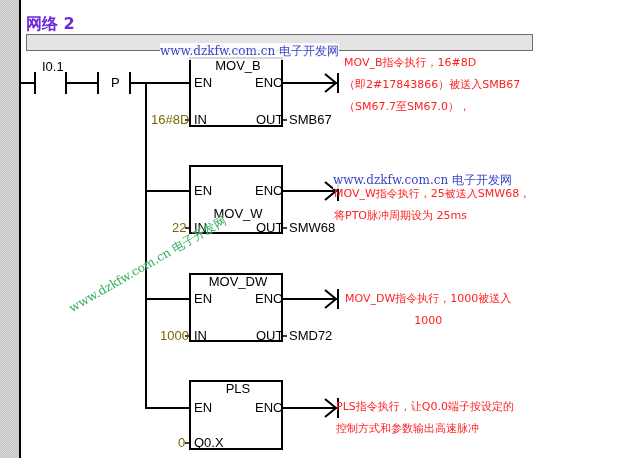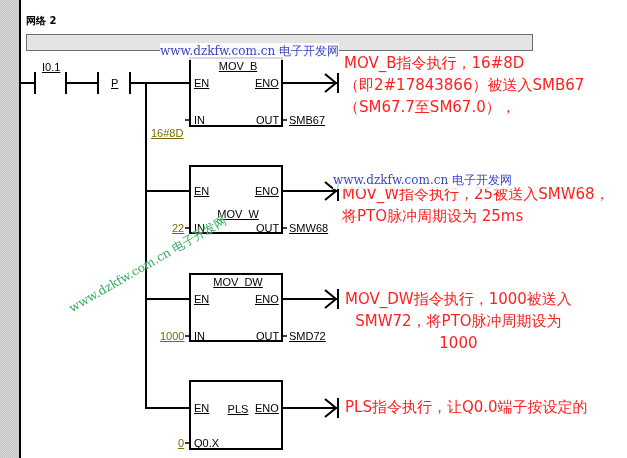--- a/index.html
+++ b/index.html
@@ -2,27 +2,27 @@
 <html><head>
 <meta charset="utf-8">
 <style>
   html,body{margin:0;padding:0;}
   body{width:627px;height:458px;position:relative;overflow:hidden;background:#fff;font-family:"DejaVu Sans",sans-serif;}
   .strip{position:absolute;left:0;top:0;width:19px;height:458px;
     background-color:#d8d8d8;
     background-image:linear-gradient(45deg,#c4c4c4 25%,transparent 25%,transparent 75%,#c4c4c4 75%),linear-gradient(45deg,#c4c4c4 25%,transparent 25%,transparent 75%,#c4c4c4 75%);
     background-size:2px 2px;background-position:0 0,1px 1px;}
   .rail{position:absolute;left:19px;top:0;width:2px;height:458px;background:#000;}
-  .net-title{position:absolute;left:26px;top:14px;font-size:10px;font-weight:bold;color:#000000;}
+  .net-title{position:absolute;left:26px;top:14px;font-size:16px;font-weight:bold;color:#6d28d9;}
   .comment-bar{position:absolute;left:26px;top:34px;width:505px;height:15px;background:#e4e4e4;border:1px solid #6e6e6e;}
   svg.ladder{position:absolute;left:0;top:0;}
-  .lbl{position:absolute;font-family:"Liberation Sans",sans-serif;font-size:11px;color:#000;line-height:12px;white-space:nowrap;text-decoration:underline;}
+  .lbl{position:absolute;font-family:"Liberation Sans",sans-serif;font-size:13px;color:#000;line-height:12px;white-space:nowrap;}
   .opnd{color:#7a6a00;}
   .boxtitle{text-align:center;width:96px;}
-  .note{position:absolute;color:#ff2020;font-size:15px;line-height:22px;white-space:nowrap;}
+  .note{position:absolute;color:#ff2020;font-size:11px;line-height:22px;white-space:nowrap;}
   .wm{position:absolute;color:#3a46c8;font-size:12px;white-space:nowrap;background:rgba(255,255,255,0.85);}
   .wm .url{font-family:"DejaVu Serif",serif;}
   .wm-diag{position:absolute;left:66px;top:302px;color:#2fae5a;font-family:"DejaVu Serif",serif;font-size:12px;white-space:nowrap;transform:rotate(-30deg);transform-origin:0 0;text-shadow:0 0 2px #fff;}
 </style>
 </head>
 <body>
 
 <div class="strip"></div>
 <div class="rail"></div>
 
@@ -77,61 +77,61 @@
 </svg>
 
 <div class="lbl" style="left:42px;top:61px;">I0.1</div>
 <div class="lbl" style="left:111px;top:77px;">P</div>
 
 <div class="lbl boxtitle" style="left:190px;top:60px;">MOV_B</div>
 <div class="lbl" style="left:194px;top:77px;">EN</div>
 <div class="lbl" style="left:255px;top:77px;">ENO</div>
 <div class="lbl" style="left:194px;top:114px;">IN</div>
 <div class="lbl" style="left:256px;top:114px;">OUT</div>
-<div class="lbl opnd" style="left:151px;top:127px;">16#8D</div>
+<div class="lbl opnd" style="left:151px;top:114px;">16#8D</div>
 <div class="lbl" style="left:289px;top:114px;">SMB67</div>
 
 <div class="lbl boxtitle" style="left:190px;top:168px;margin-top:40px;">MOV_W</div>
 <div class="lbl" style="left:194px;top:185px;">EN</div>
 <div class="lbl" style="left:255px;top:185px;">ENO</div>
 <div class="lbl" style="left:194px;top:222px;">IN</div>
 <div class="lbl" style="left:256px;top:222px;">OUT</div>
 <div class="lbl opnd" style="left:172px;top:222px;">22</div>
 <div class="lbl" style="left:289px;top:222px;">SMW68</div>
 
 <div class="lbl boxtitle" style="left:190px;top:276px;">MOV_DW</div>
 <div class="lbl" style="left:194px;top:293px;">EN</div>
 <div class="lbl" style="left:255px;top:293px;">ENO</div>
 <div class="lbl" style="left:194px;top:330px;">IN</div>
 <div class="lbl" style="left:256px;top:330px;">OUT</div>
 <div class="lbl opnd" style="left:160px;top:330px;">1000</div>
 <div class="lbl" style="left:289px;top:330px;text-align:center;">SMD72</div>
 
-<div class="lbl boxtitle" style="left:190px;top:383px;margin-top:20px;">PLS</div>
+<div class="lbl boxtitle" style="left:190px;top:383px;">PLS</div>
 <div class="lbl" style="left:194px;top:402px;">EN</div>
 <div class="lbl" style="left:255px;top:402px;">ENO</div>
 <div class="lbl" style="left:194px;top:437px;">Q0.X</div>
 <div class="lbl opnd" style="left:178px;top:437px;">0</div>
 
 <div class="note" style="left:344px;top:52px;">
   <div>MOV_B指令执行，16#8D</div>
   <div>（即2#17843866）被送入SMB67</div>
   <div>（SM67.7至SM67.0），</div>
 </div>
-<div class="note" style="left:342px;top:183px;">
+<div class="note" style="left:334px;top:183px;">
   <div>MOV_W指令执行，25被送入SMW68，</div>
   <div>将PTO脉冲周期设为 25ms</div>
 </div>
 <div class="note" style="left:345px;top:288px;text-align:center;">
   <div>MOV_DW指令执行，1000被送入</div>
-  <div>SMW72，将PTO脉冲周期设为</div>
   <div>1000</div>
 </div>
-<div class="note" style="left:345px;top:396px;">
+<div class="note" style="left:336px;top:396px;">
   <div>PLS指令执行，让Q0.0端子按设定的</div>
+  <div>控制方式和参数输出高速脉冲</div>
 </div>
 
 <div class="wm" style="left:160px;top:43px;">
   <span class="url">www.dzkfw.com.cn</span> <span>电子开发网</span>
 </div>
 <div class="wm" style="left:333px;top:172px;">
   <span class="url">www.dzkfw.com.cn</span> <span>电子开发网</span>
 </div>
 <div class="wm-diag">
   <span>www.dzkfw.com.cn</span> <span>电子开发网</span>

